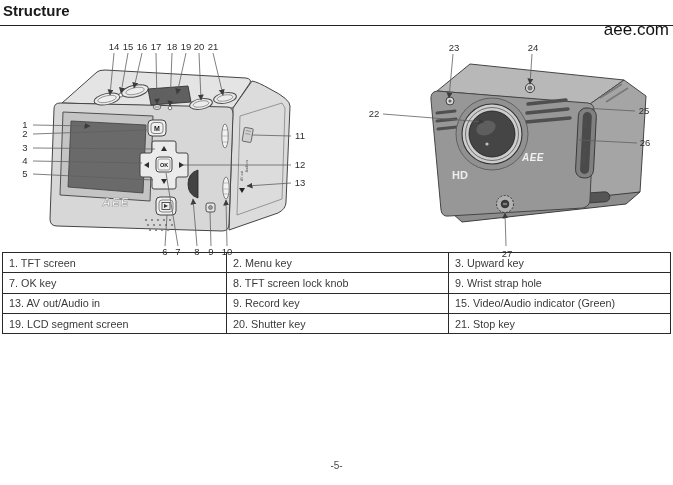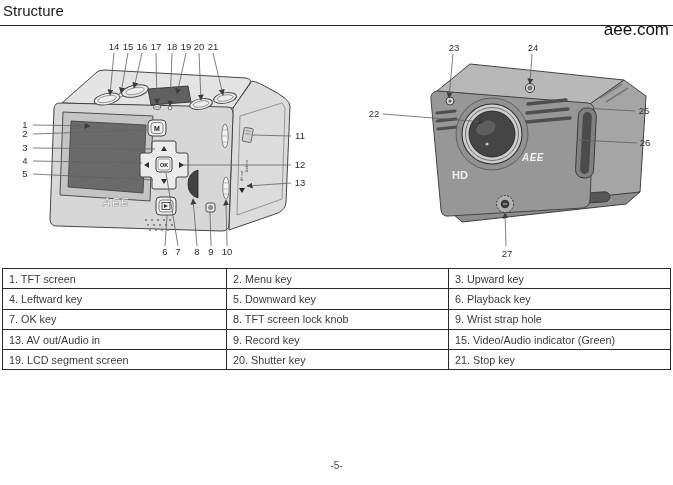--- a/index.html
+++ b/index.html
@@ -1,26 +1,26 @@
 <!DOCTYPE html>
 <html><head>
 <meta charset="utf-8">
 <style>
   html,body{margin:0;padding:0;background:#fff;}
   .page{position:relative;width:673px;height:485px;background:#ffffff;overflow:hidden;
         font-family:"Liberation Sans",sans-serif;}
-  .hdr-title{position:absolute;left:3px;top:2px;font-size:15px;font-weight:normal;color:#1a1a1a;}
+  .hdr-title{position:absolute;left:3px;top:2px;font-size:15px;font-weight:bold;color:#1a1a1a;}
   .hdr-brand{position:absolute;right:4px;top:0px;font-size:17px;color:#111;margin-top:20px;}
   .hdr-rule{position:absolute;left:0;top:25px;width:673px;border-top:1.4px solid #222;}
   .diagram-svg{position:absolute;left:0;top:0;width:673px;height:262px;}
   .leader{stroke:#5f5f5f;stroke-width:0.8;fill:none;}
   .callout-num{font:9.5px "Liberation Sans",sans-serif;fill:#2e2e2e;text-anchor:middle;}
   .outline{stroke:#454545;stroke-width:1;stroke-linejoin:round;}
   .thin{stroke:#777;stroke-width:0.7;fill:none;}
-  .parts-table{position:absolute;left:2px;top:268px;width:668px;border-collapse:collapse;
+  .parts-table{position:absolute;left:2px;top:252px;width:668px;border-collapse:collapse;
                table-layout:fixed;}
   .parts-table td{border:1px solid #2a2a2a;height:19.3px;padding:0 2px 0 6px;
                   font-size:10.8px;color:#3a3a3a;white-space:nowrap;overflow:hidden;}
   .footer{position:absolute;left:0;top:460px;width:673px;text-align:center;
           font-size:10px;color:#4a4a4a;}
   text.svg-btn{font-family:"Liberation Sans",sans-serif;fill:#222;text-anchor:middle;}
   text.svg-logo{font-family:"Liberation Sans",sans-serif;font-style:italic;font-weight:bold;text-anchor:middle;}
   text.svg-tiny{font-family:"Liberation Sans",sans-serif;fill:#555;text-anchor:middle;}
 </style>
 </head>
@@ -273,25 +273,20 @@
         <col style="width:222px">
         <col style="width:222px">
       </colgroup>
     <tbody>
         <tr>
           <td>1. TFT screen</td>
           <td>2. Menu key</td>
           <td>3. Upward key</td>
         </tr>
         <tr>
-          <td>4. Leftward key</td>
-          <td>5. Downward key</td>
-          <td>6. Playback key</td>
-        </tr>
-        <tr>
           <td>7. OK key</td>
           <td>8. TFT screen lock knob</td>
           <td>9. Wrist strap hole</td>
         </tr>
         <tr>
           <td>13. AV out/Audio in</td>
           <td>9. Record key</td>
           <td>15. Video/Audio indicator (Green)</td>
         </tr>
         <tr>

